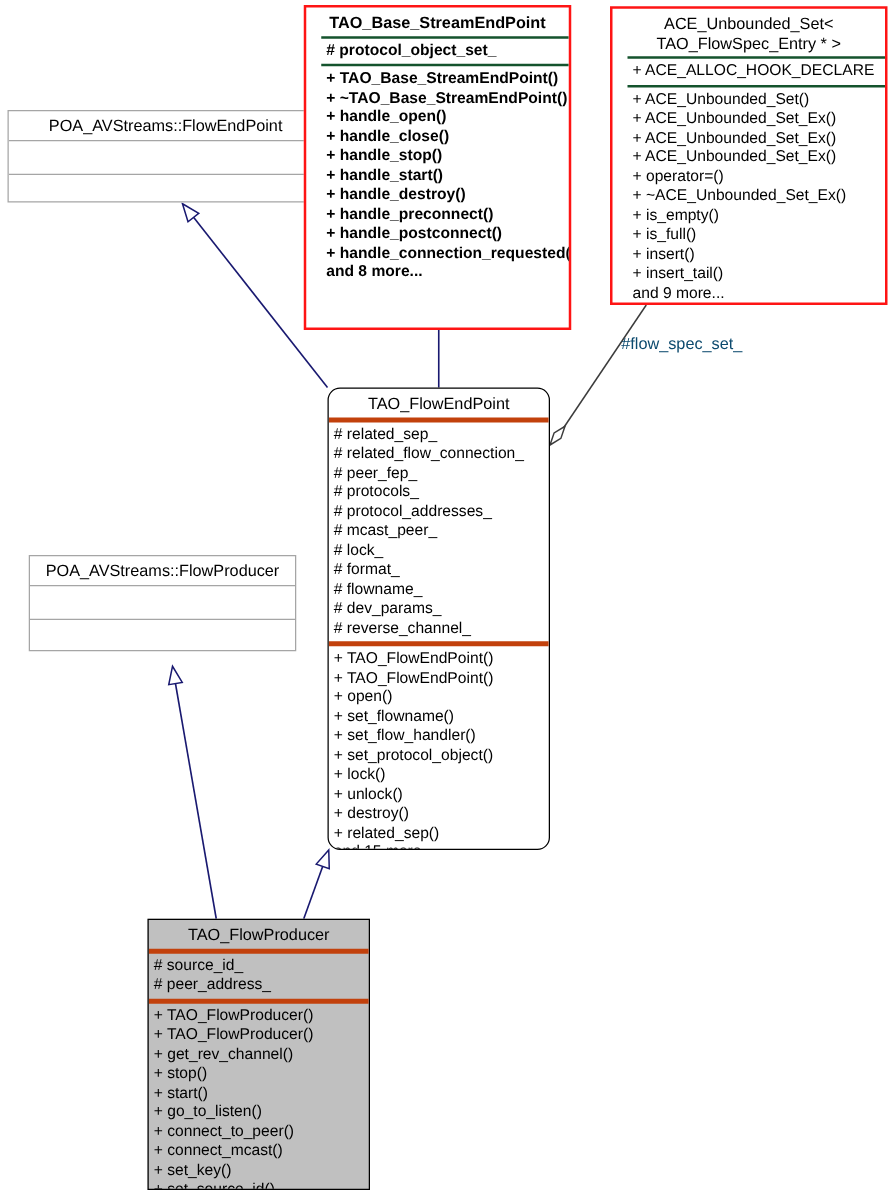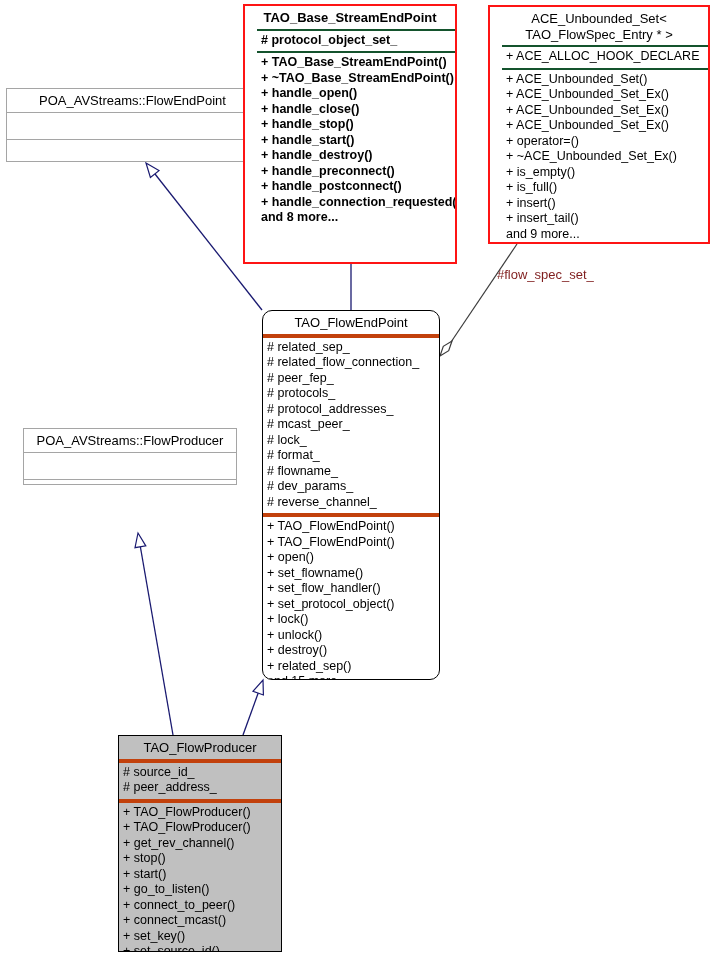--- a/index.html
+++ b/index.html
@@ -26,26 +26,26 @@
   .uml.gray { border:1px solid #a5a5a5; }
   .uml.gray .sec { border-top:1px solid #a5a5a5; }
   .uml.current { background:#c0c0c0; }
   .spacer { height:21px; }
 
   
   .b-poa-fep   { left:6px;   top:88px;  width:253px; height:74px;  }
   .b-base-sep  { left:243px; top:4px;  width:214px; height:260px;font-weight:bold; }
   .b-ace-set   { left:488px; top:5px;   width:222px; height:239px; }
   .b-tao-fep   { left:262px; top:310px; width:178px; height:370px;border-radius:10px; }
-  .b-poa-fp    { left:23px;  top:428px; width:214px; height:57px;  }
-  .b-tao-fp    { left:118px; top:735px; width:164px; height:217px; }
+  .b-poa-fp    { left:23px;  top:444px; width:214px; height:77px;  }
+  .b-tao-fp    { left:118px; top:735px; width:178px; height:217px; }
 
   .edge-label {
     position:absolute; left:497px; top:267px;
-    font-size:13px; color:#7f1d1d; white-space:nowrap;
+    font-size:13px; color:#0c4a6e; white-space:nowrap;
   }
 </style>
 </head>
 <body>
 
 <div class="canvas">
 
   <svg class="edges" width="717" height="960" viewBox="0 0 717 960">
 
     <g>

